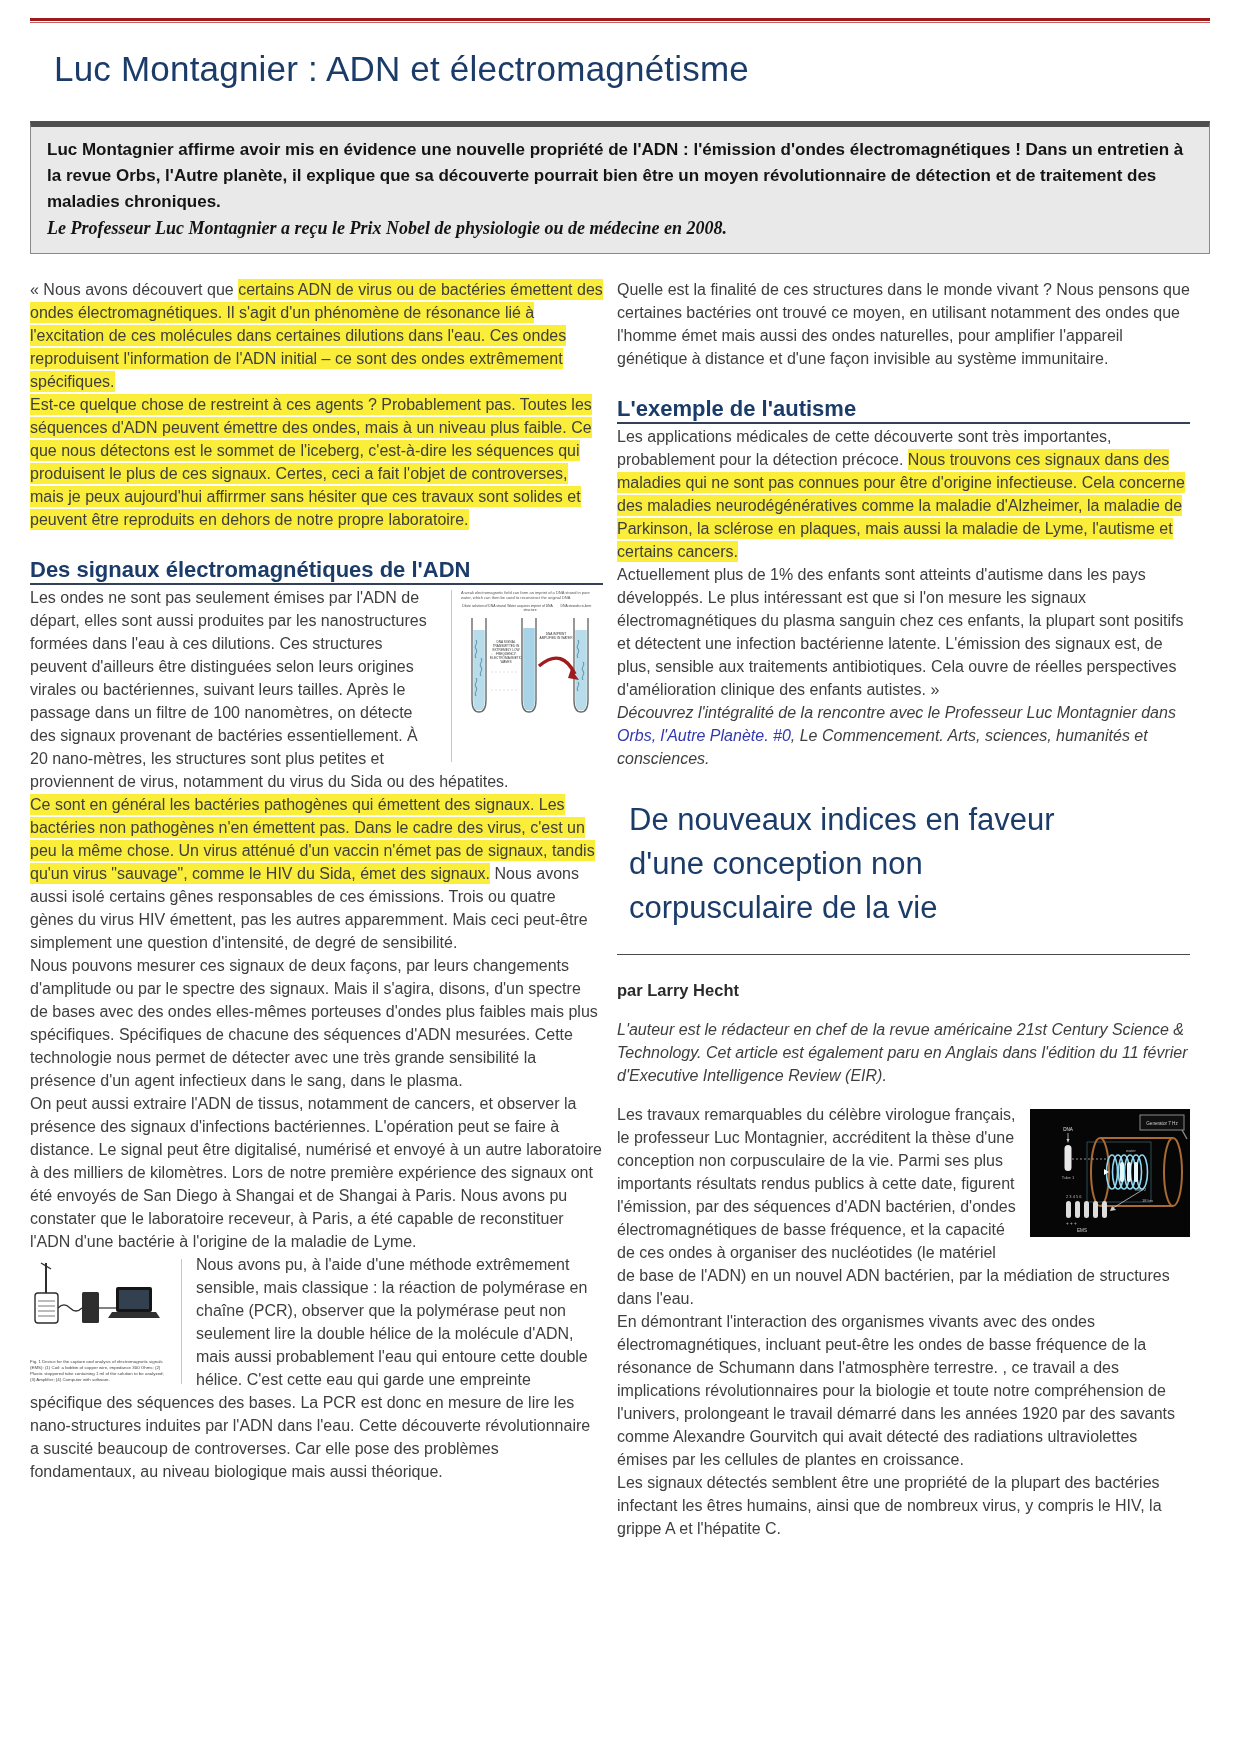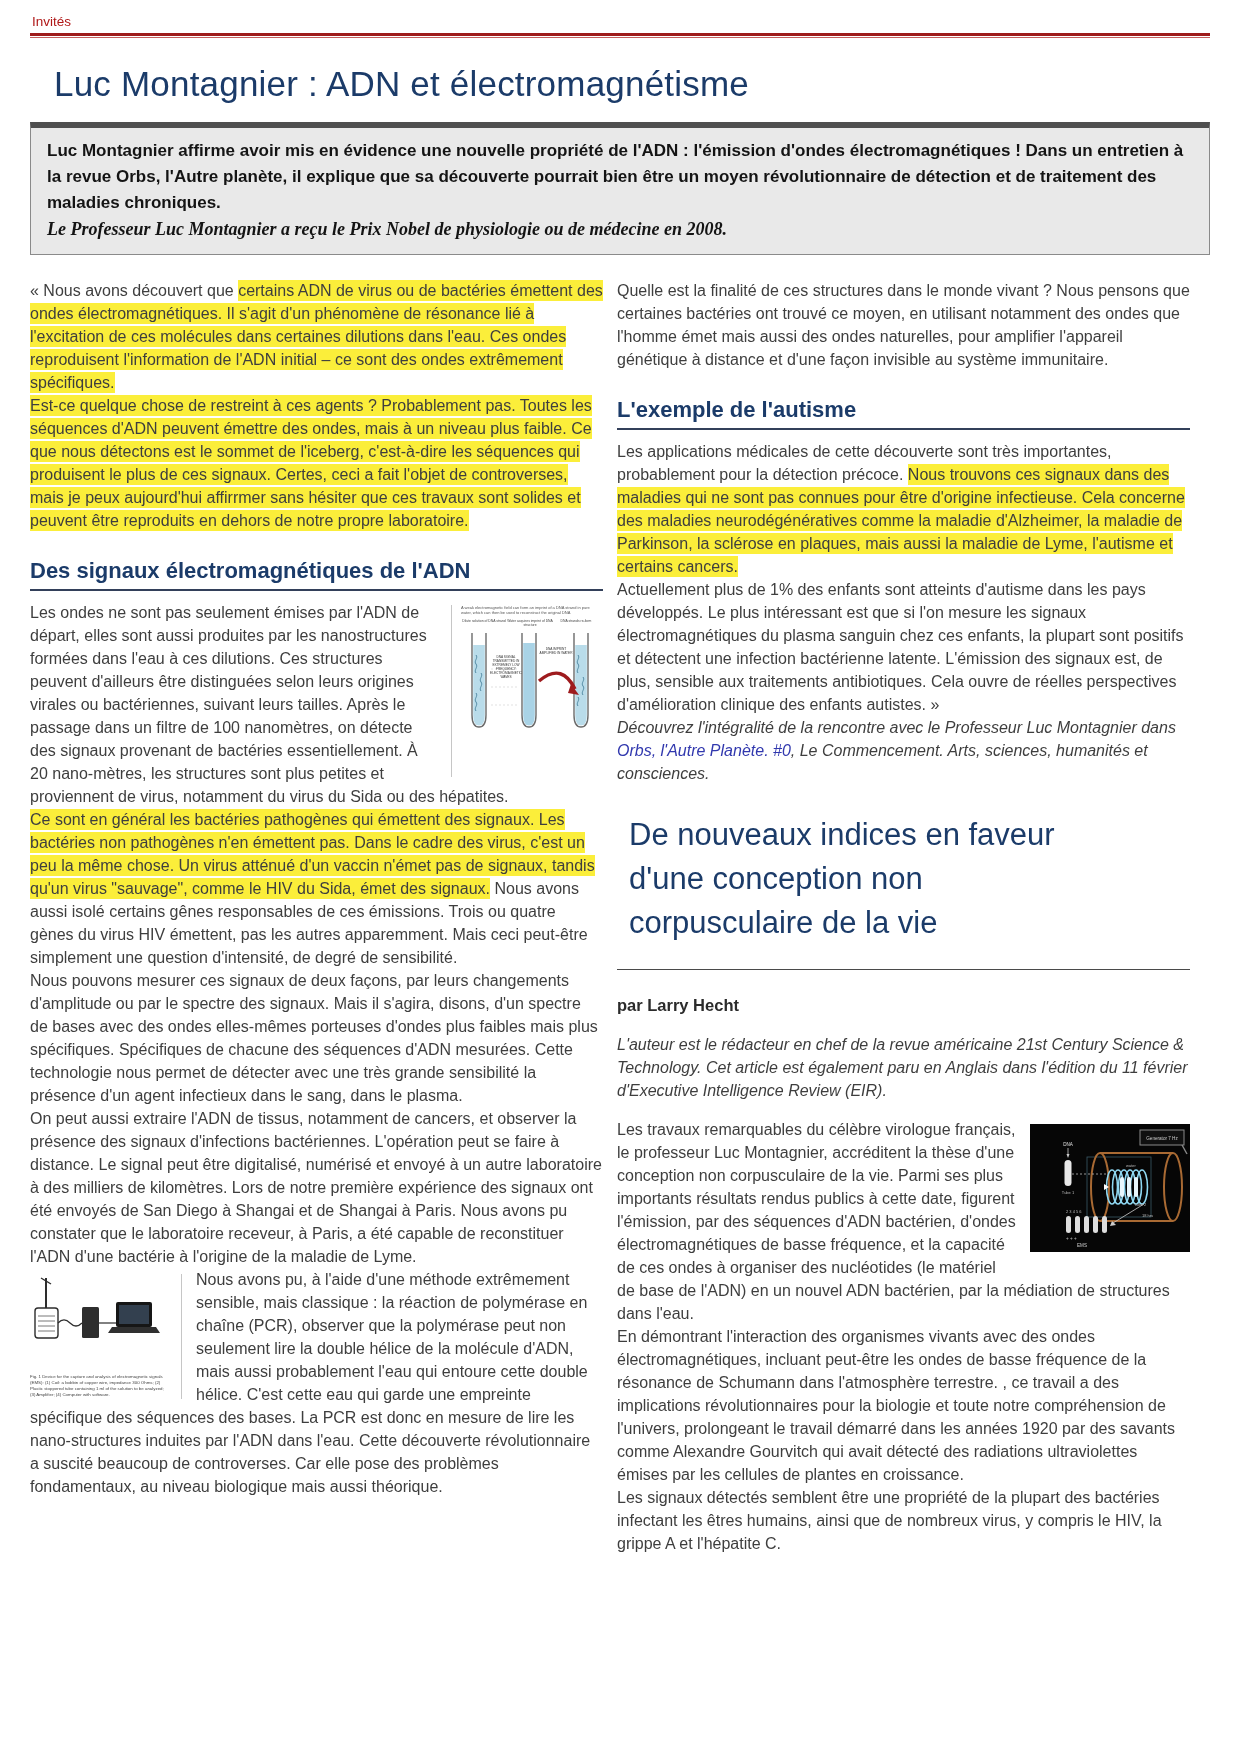--- a/index.html
+++ b/index.html
@@ -13,21 +13,21 @@
   .page { padding:14px 30px 0 30px; }
 
   
   .kicker { color:#b01818; font-size:13.5px; margin-left:2px; }
   .redline  { height:3px; background:#9e1b1b; margin-top:4px; }
   .redline2 { height:1px; background:#c4605f; margin-top:1px; }
   .title { font-size:35px; font-weight:400; color:#1b3b69; margin:26px 0 0 24px; letter-spacing:.2px; }
 
   
   .intro-box {
-    margin-top:18px;
+    margin-top:32px;
     background:#e9e9e9;
     border:1px solid #8a8a8a;
     border-top:6px solid #4f4f4f;
     padding:10px 16px 12px 16px;
     color:#141414;
   }
   .intro-bold  { margin:0; font-weight:bold; font-size:17px; line-height:26px; }
   .intro-italic{ margin:0; font-weight:bold; font-style:italic; font-size:18px; line-height:26px;font-family:Liberation Serif, serif; }
 
   
@@ -36,21 +36,21 @@
 
   p.body { margin:0; font-size:16px; line-height:23px; color:#3e3e3e; }
   .hl { background:#fbee3a; padding:2px 0; -webkit-box-decoration-break:clone; box-decoration-break:clone; }
   .it { font-style:italic; }
   .lk { color:#3138ae; }
   .mt { margin-top:16px; }
 
   h2.section {
     font-size:22px; font-weight:bold; color:#1b3b69;
     border-bottom:2px solid #33405a;
-    padding-bottom:5px; margin:26px 0 10px 0;
+    margin:26px 0 1px 0;
   }
   .big-heading {
     font-size:31px; line-height:44px; font-weight:400; color:#1b3b69;
     max-width:480px; margin:28px 0 0 12px;
   }
   .title-rule { border:none; border-top:1px solid #4a4a4a; margin:24px 0 26px 0; }
   .byline { margin:0 0 18px 0; font-weight:bold; font-size:16.5px; color:#2b2b2b; }
 
   .clear { clear:both; }
 
@@ -80,21 +80,20 @@
     background:#060606;
   }
 
   figure { display:block; }
 </style>
 </head>
 <body>
 
 <div class="page">
 
-  <div class="kicker">Invités</div>
   <div class="redline"></div>
   <div class="redline2"></div>
 
   <h1 class="title">Luc Montagnier : ADN et électromagnétisme</h1>
 
   <div class="intro-box">
     <p class="intro-bold">Luc Montagnier affirme avoir mis en évidence une nouvelle propriété de l'ADN : l'émission d'ondes électromagnétiques ! Dans un entretien à la revue Orbs, l'Autre planète, il explique que sa découverte pourrait bien être un moyen révolutionnaire de détection et de traitement des maladies chroniques.</p>
     <p class="intro-italic">Le Professeur Luc Montagnier a reçu le Prix Nobel de physiologie ou de médecine en 2008.</p>
   </div>
 

